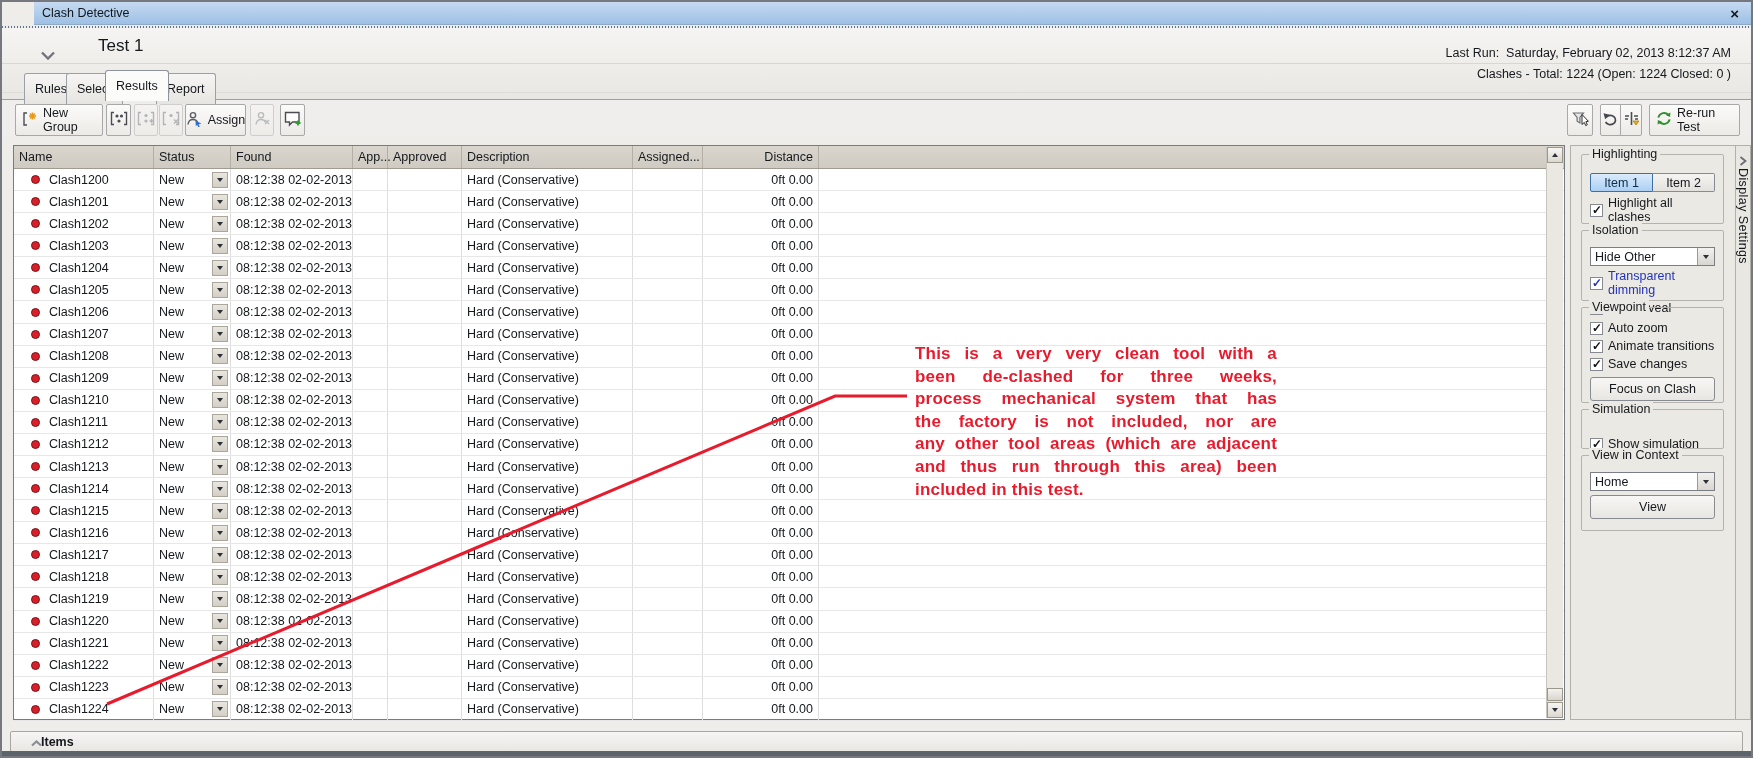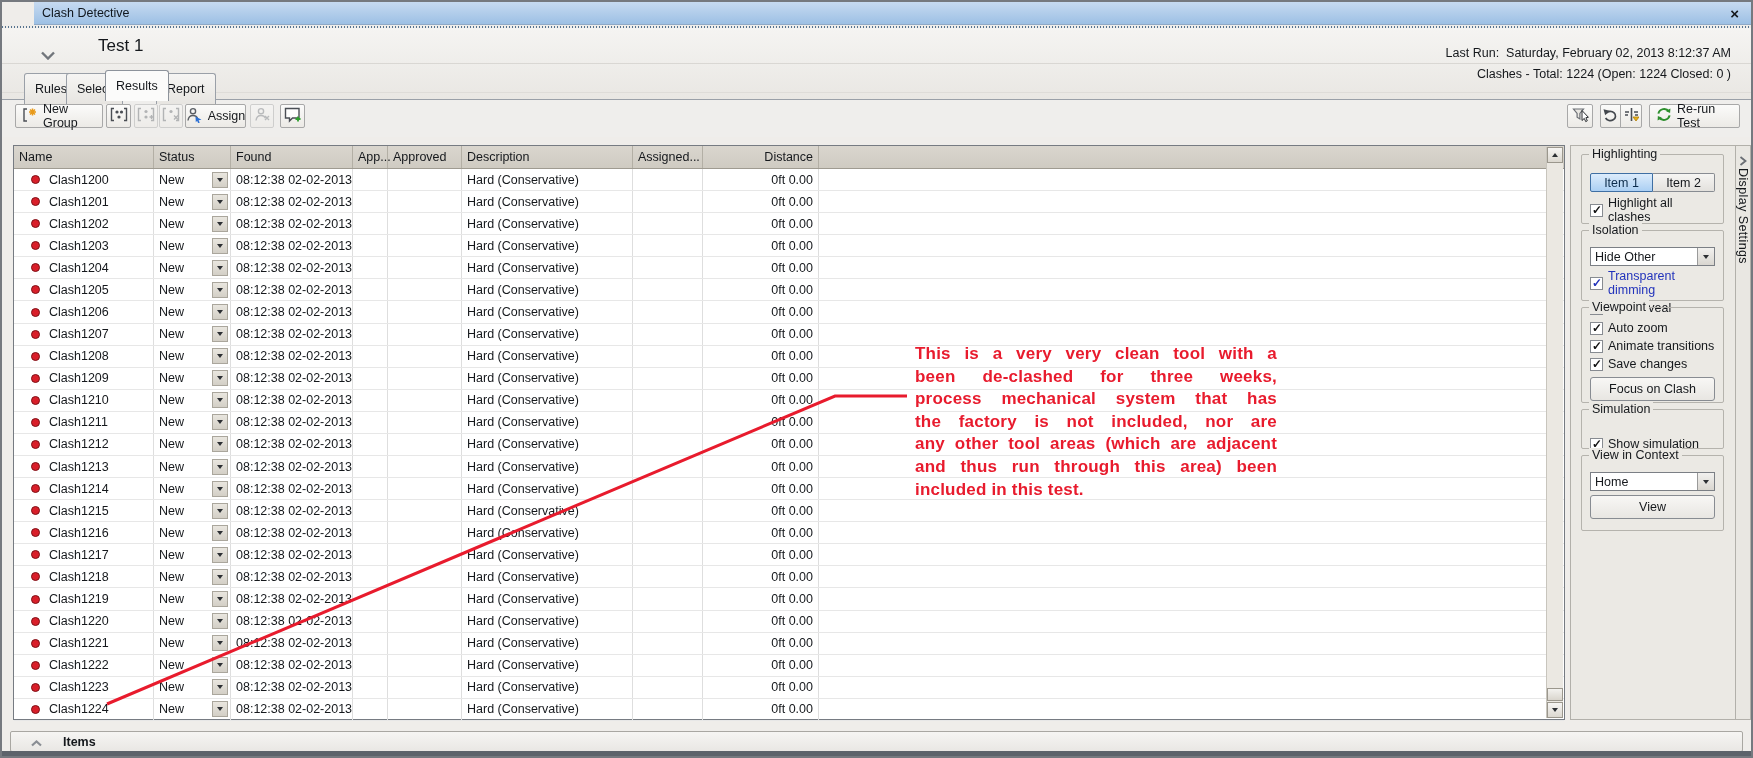--- a/index.html
+++ b/index.html
@@ -21,21 +21,21 @@
   .lastrun{position:absolute;right:20px;top:44px;font-size:12.5px;color:#15181c;white-space:pre;}
   .clashes{position:absolute;right:20px;top:65px;font-size:12.5px;color:#15181c;white-space:pre;}
 
   
   .tabline{position:absolute;left:0;right:0;top:97px;height:1px;background:#9aa0a8;z-index:1;}
   .tab{position:absolute;top:71px;height:26px;z-index:1;background:linear-gradient(#f6f5f3,#e7e5e1);border:1px solid #9aa0a8;border-bottom:none;border-radius:3px 3px 0 0;font-size:12.5px;color:#15181c;display:flex;align-items:center;justify-content:center;padding:15px 10px;}
   .tab.active{top:68px;height:31px;z-index:3;background:#fbfbfa;border-color:#8d939b;}
 
   
   .toolband{position:absolute;left:0;right:0;top:98px;height:37px;background:#efeeec;}
-  .tbtn{position:absolute;top:102px;height:24px;border:1px solid #a8a8a8;border-radius:2px;background:linear-gradient(#fbfbfa,#eceae6);display:flex;align-items:center;justify-content:center;gap:5px;font-size:12.5px;color:#15181c;padding:0 6px;}
+  .tbtn{position:absolute;top:102px;height:32px;border:1px solid #a8a8a8;border-radius:2px;background:linear-gradient(#fbfbfa,#eceae6);display:flex;align-items:center;justify-content:center;gap:5px;font-size:12.5px;color:#15181c;padding:0 6px;}
   .tbtn.icon-only{padding:0;}
   .tbtn.disabled{opacity:.45;}
 
   
   .table{position:absolute;left:11px;top:143px;width:1552px;height:575px;background:#fff;border:1px solid #767b82;}
   .thead{display:flex;height:23px;background:linear-gradient(#dad6ce,#cfcbc2);border-bottom:1px solid #9f9b91;}
   .hcell{font-size:12.5px;color:#15181c;display:flex;align-items:center;padding:0 5px;border-right:1px solid #b3afa5;}
   .tbody{position:relative;}
   .trow{display:flex;height:22.08px;border-bottom:1px solid #e7e7e7;}
   .cell{font-size:12.5px;color:#15181c;display:flex;align-items:center;padding:0 5px;border-right:1px solid #dedede;overflow:hidden;white-space:nowrap;}
@@ -69,21 +69,21 @@
   .combo-btn{position:absolute;right:0;top:0;bottom:0;width:17px;background:linear-gradient(#f2f1ef,#d9d6d0);border-left:1px solid #9a9a9a;display:flex;align-items:center;justify-content:center;}
   .pbtn{height:24px;background:linear-gradient(#f8f7f5,#e8e6e2);border:1px solid #888c92;border-radius:3px;display:flex;align-items:center;justify-content:center;font-size:12.5px;color:#15181c;margin-top:6px;}
 
   
   .dstrip{position:absolute;left:1734px;top:143px;width:15px;height:575px;background:#e9e7e2;border:1px solid #b2b0aa;border-left:none;}
   .dstrip .chev{position:absolute;left:3px;top:6px;}
   .dstrip .vtext{position:absolute;left:0px;top:22px;writing-mode:vertical-rl;font-size:12.5px;color:#15181c;letter-spacing:.4px;}
 
   
   .itemsbar{position:absolute;left:8px;right:8px;top:729px;height:21px;background:linear-gradient(#f6f5f3,#e9e7e4);border:1px solid #a9a7a2;border-radius:2px;display:flex;align-items:center;}
-  .itemsbar .lbl{font-size:12.5px;font-weight:bold;color:#15181c;margin-left:52px;}
+  .itemsbar .lbl{font-size:12.5px;font-weight:bold;color:#15181c;margin-left:30px;}
   .itemsbar .chup{margin-left:20px;position:absolute;}
   .bottomband{position:absolute;left:0;right:0;bottom:0;height:5px;background:#5d636b;}
 
   
   .overlay{position:absolute;left:0;top:0;width:1753px;height:758px;pointer-events:none;z-index:50;}
   .annotation{position:absolute;left:913px;top:341px;width:362px;z-index:51;}
   .ann-line{font-size:17px;font-weight:bold;color:var(--annotation_red,#e81b2d);line-height:22.6px;text-align:justify;text-align-last:justify;letter-spacing:.2px;}
   .ann-line.last{text-align:left;text-align-last:left;}
 </style>
 </head>

